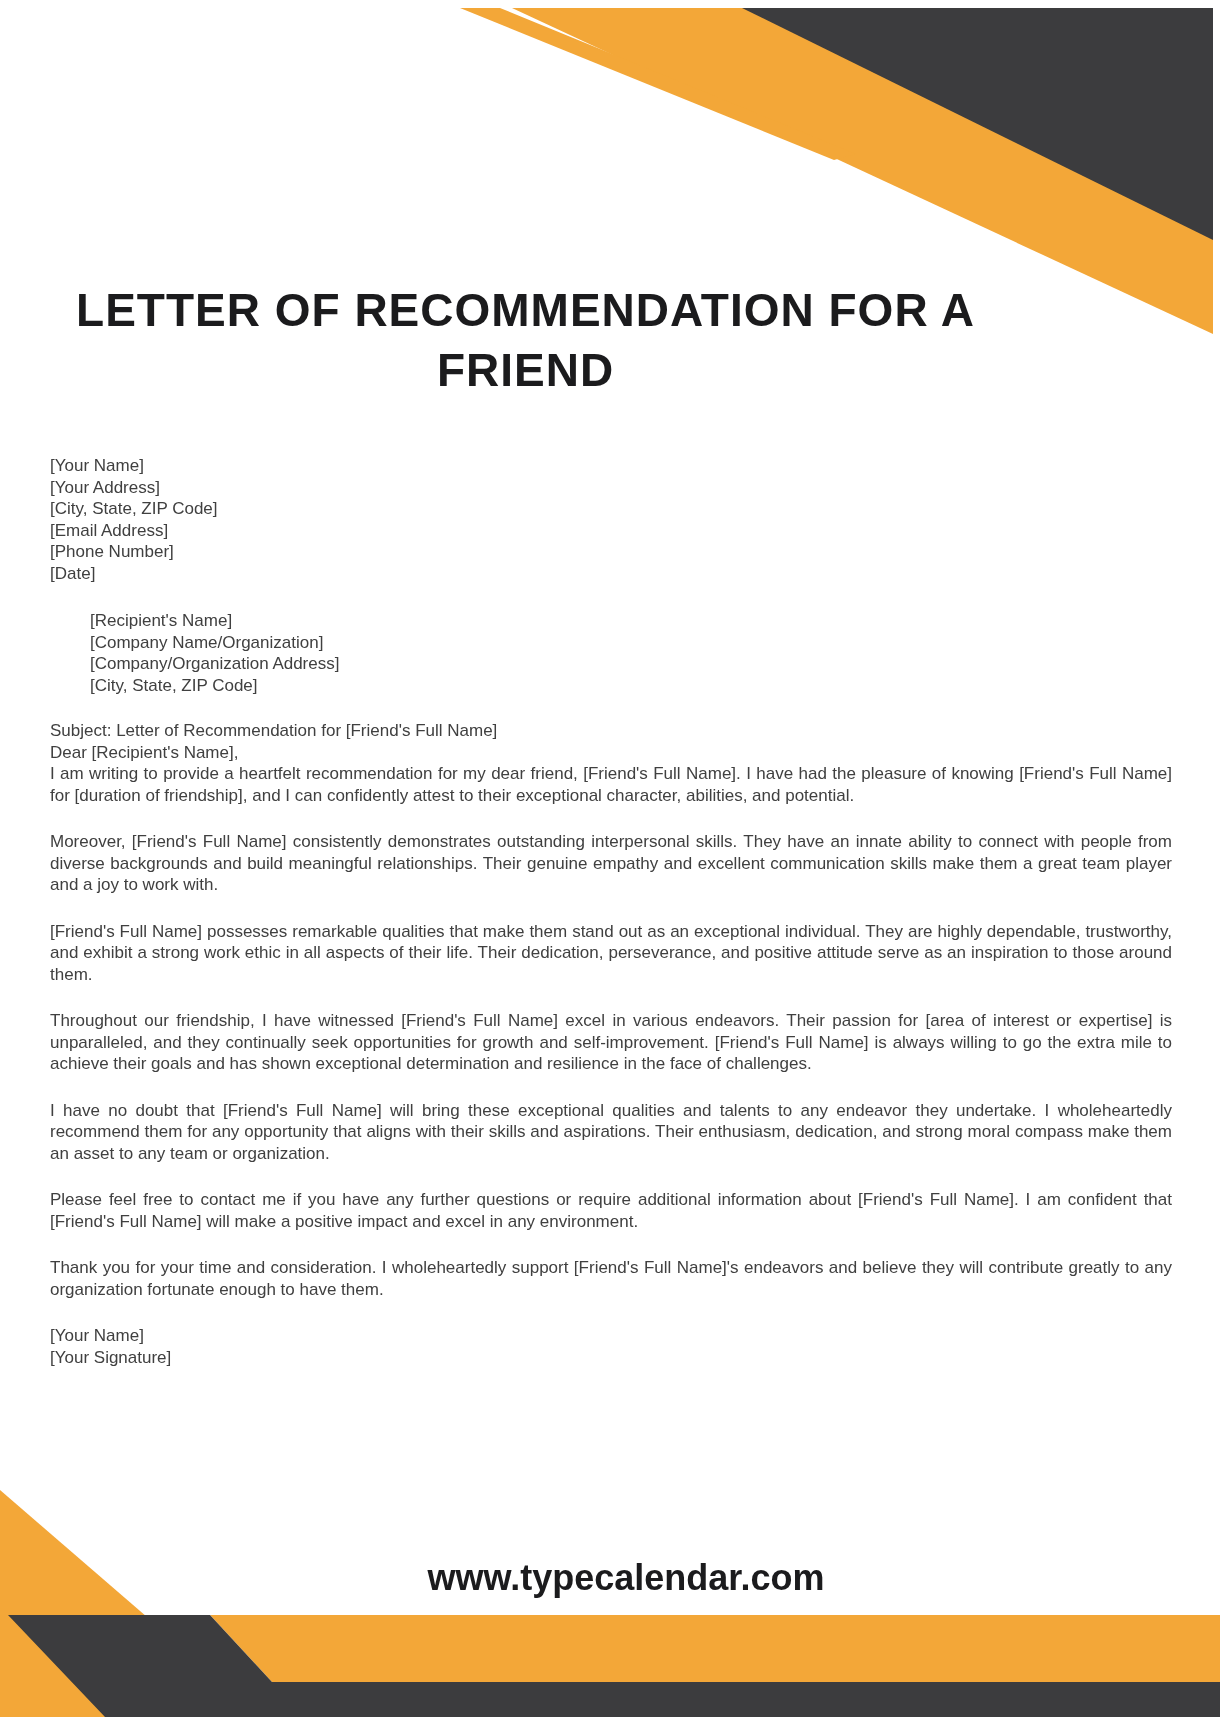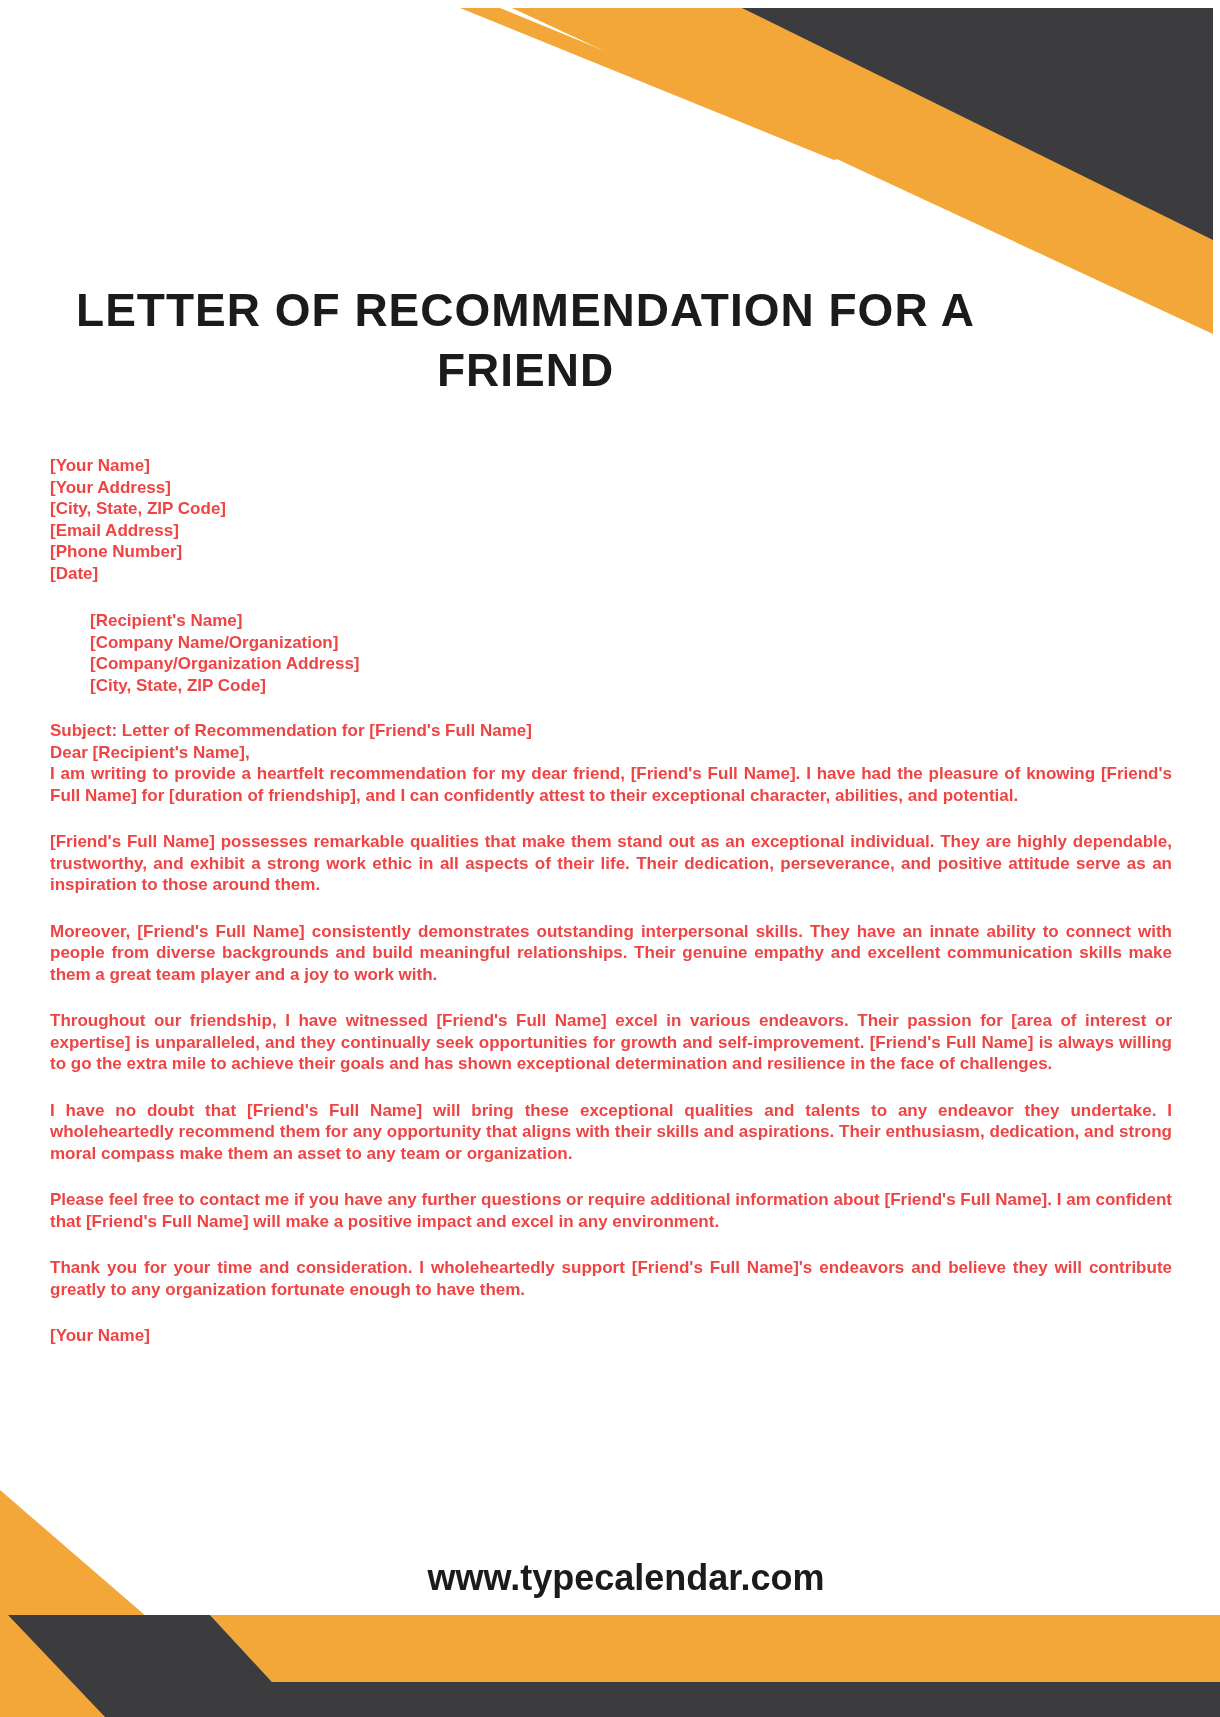--- a/index.html
+++ b/index.html
@@ -9,21 +9,21 @@
   }
   .top-deco{position:absolute;top:0;left:0;width:1220px;height:360px;pointer-events:none;}
   .bottom-deco{position:absolute;left:0;top:1487px;width:1220px;height:230px;pointer-events:none;}
   .doc-title{
     position:absolute;top:272px;left:35px;width:965px;margin:8px;
     text-align:center;font-size:46px;line-height:60px;font-weight:bold;
     letter-spacing:1px;color:#1b1b1d;
   }
   .letter{
     position:absolute;top:455px;left:50px;width:1122px;
-    color:#ef4444;font-size:17px;font-weight:bold;line-height:21.5px;
+    color:#404040;font-size:17px;font-weight:normal;line-height:21.5px;
   }
   .letter p{margin:0;}
   .addr-sender{margin-bottom:26px;}
   .addr-recipient{margin-bottom:24px;margin-left:40px;}
   .subject-line{margin-bottom:18px;}
   .salutation-line{margin-bottom:24px;}
   .body-par{text-align:justify;margin-bottom:25px !important;}
   .closing-line{margin-bottom:25px !important;}
   .site-footer{
     position:absolute;top:1541px;left:0;width:1220px;margin:16px;
@@ -63,27 +63,28 @@
     <p>[Company Name/Organization]</p>
     <p>[Company/Organization Address]</p>
     <p>[City, State, ZIP Code]</p>
   </div>
 
   <p class="subject-line">Subject: Letter of Recommendation for [Friend's Full Name]</p>
 
   <p class="salutation-line">Dear [Recipient's Name],</p>
 
   <p class="body-par">I am writing to provide a heartfelt recommendation for my dear friend, [Friend's Full Name]. I have had the pleasure of knowing [Friend's Full Name] for [duration of friendship], and I can confidently attest to their exceptional character, abilities, and potential.</p>
+  <p class="body-par">Moreover, [Friend's Full Name] consistently demonstrates outstanding interpersonal skills. They have an innate ability to connect with people from diverse backgrounds and build meaningful relationships. Their genuine empathy and excellent communication skills make them a great team player and a joy to work with.</p>
   <p class="body-par">[Friend's Full Name] possesses remarkable qualities that make them stand out as an exceptional individual. They are highly dependable, trustworthy, and exhibit a strong work ethic in all aspects of their life. Their dedication, perseverance, and positive attitude serve as an inspiration to those around them.</p>
-  <p class="body-par">Moreover, [Friend's Full Name] consistently demonstrates outstanding interpersonal skills. They have an innate ability to connect with people from diverse backgrounds and build meaningful relationships. Their genuine empathy and excellent communication skills make them a great team player and a joy to work with.</p>
   <p class="body-par">Throughout our friendship, I have witnessed [Friend's Full Name] excel in various endeavors. Their passion for [area of interest or expertise] is unparalleled, and they continually seek opportunities for growth and self-improvement. [Friend's Full Name] is always willing to go the extra mile to achieve their goals and has shown exceptional determination and resilience in the face of challenges.</p>
   <p class="body-par">I have no doubt that [Friend's Full Name] will bring these exceptional qualities and talents to any endeavor they undertake. I wholeheartedly recommend them for any opportunity that aligns with their skills and aspirations. Their enthusiasm, dedication, and strong moral compass make them an asset to any team or organization.</p>
   <p class="body-par">Please feel free to contact me if you have any further questions or require additional information about [Friend's Full Name]. I am confident that [Friend's Full Name] will make a positive impact and excel in any environment.</p>
   <p class="body-par">Thank you for your time and consideration. I wholeheartedly support [Friend's Full Name]'s endeavors and believe they will contribute greatly to any organization fortunate enough to have them.</p>
 
 
   <div>
     <p>[Your Name]</p>
+    <p>[Your Signature]</p>
   </div>
 
 </div>
 
 <p class="site-footer">www.typecalendar.com</p>
 
 </body></html>

